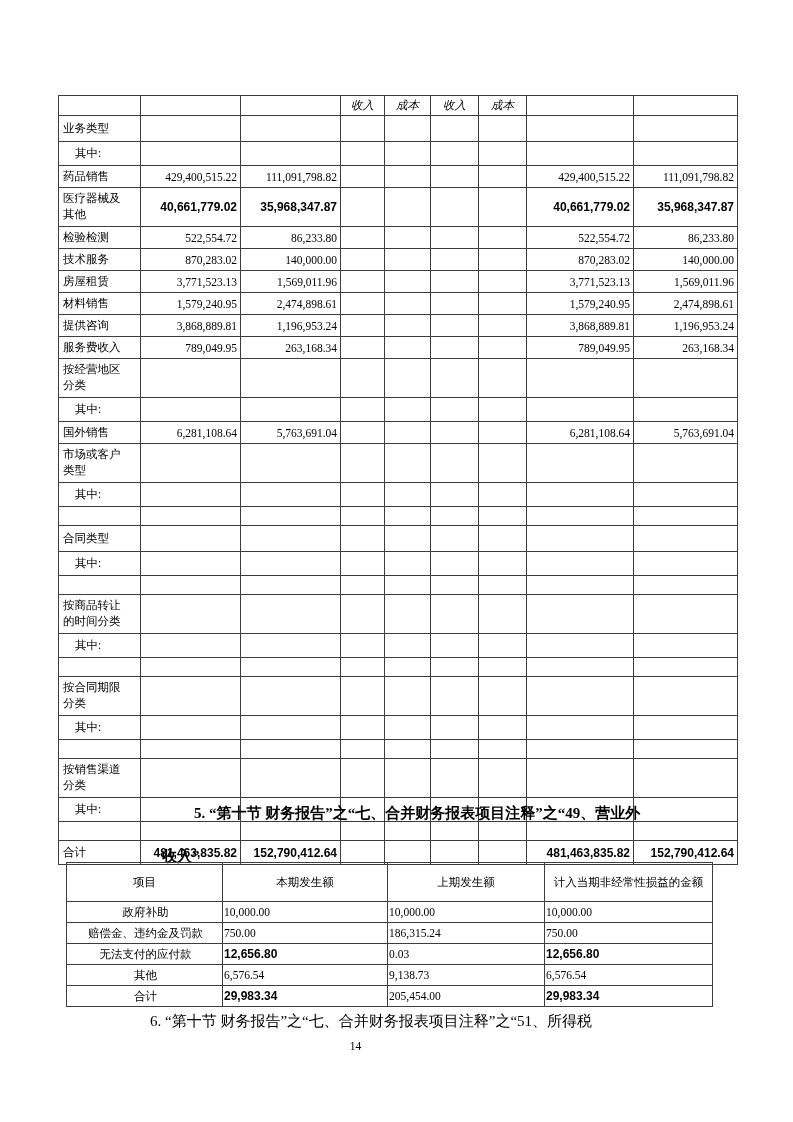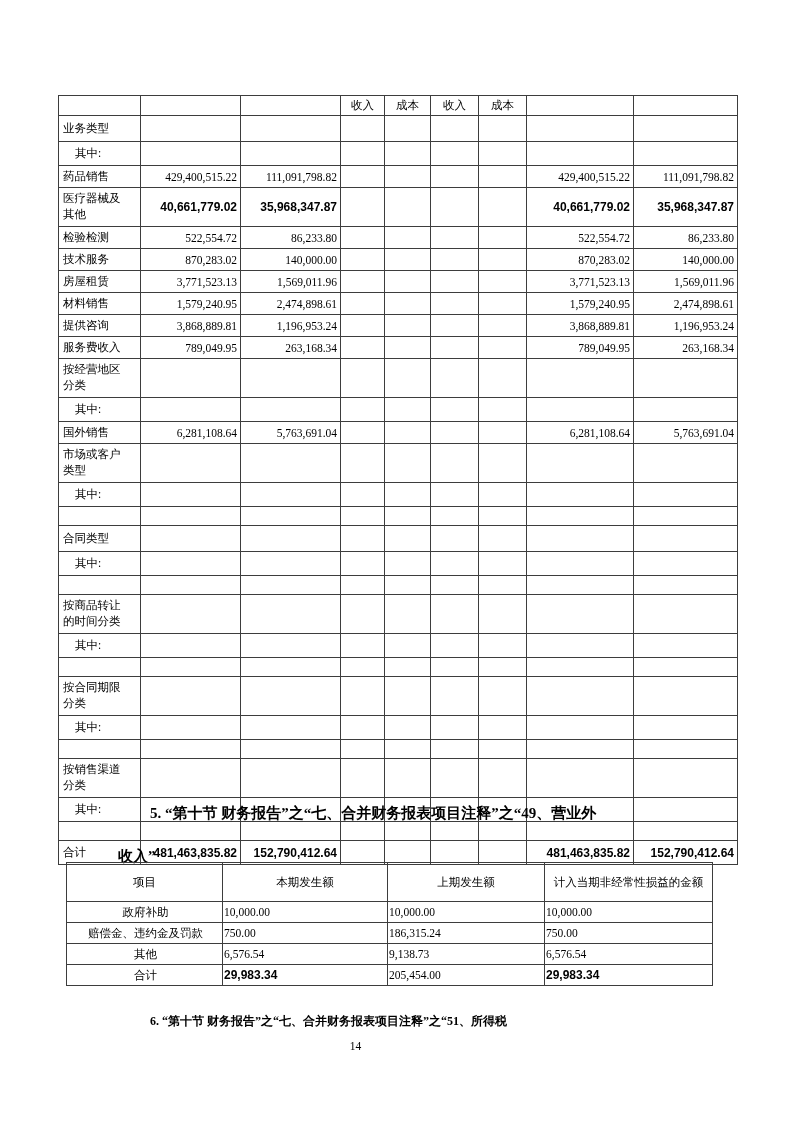--- a/index.html
+++ b/index.html
@@ -10,56 +10,56 @@
     font-family: "Liberation Serif", "DejaVu Serif", serif;
     color: #000;
     overflow: hidden;
   }
   table { border-collapse: collapse; table-layout: fixed; }
   .t1 {
     position: absolute; left: 58px; top: 95px; width: 679px;
     font-size: 11.5px;
   }
   .t1 th, .t1 td { border: 1px solid #3d3d3d; overflow: hidden; }
-  .t1 thead th { height: 19px; font-weight: normal; text-align: center; padding: 0; }
+  .t1 thead th { height: 19px; font-weight: normal; text-align: center; padding: 0; font-style: italic; }
   .t1 td.lbl {
     text-align: left; padding: 1px 2px 1px 4px;
     white-space: pre-line; line-height: 1.35; vertical-align: middle; margin-top: 24px;
   }
   .t1 tr.sub td.lbl { padding-left: 16px; }
   .t1 td.num { text-align: right; padding: 1px 3px 1px 1px; vertical-align: middle; }
   .t1 td.mid { padding: 0; }
   .t1 tr.section td { height: 23px; }
   .t1 tr.section2 td { height: 36px; }
   .t1 tr.sub td { height: 21px; }
   .t1 tr.data td { height: 19px; }
   .t1 tr.data2 td { height: 36px; }
   .t1 tr.blank td { height: 16px; }
   .t1 tr.total td { height: 21px; }
   .b {
     font-family: "Liberation Sans", "DejaVu Sans", sans-serif;
     font-weight: 700; font-size: 12px;
   }
   .h5 { position: absolute; left: 58px; top: 802px; width: 690px;
-        font-weight: 700; font-size: 15px; }
+        font-weight: 700; font-size: 15px; padding-left: 44px; }
   .h5 .l1 { margin-left: 92px; line-height: 22px; }
   .h5 .l2 { margin-left: 60px; margin-top: 21px; line-height: 22px; }
   .t2 {
     position: absolute; left: 66px; top: 862px; width: 646px;
     font-size: 11.5px;
   }
   .t2 th, .t2 td { border: 1px solid #3d3d3d; overflow: hidden; }
   .t2 thead th {
     height: 38px; font-weight: normal; text-align: center;
     padding: 0 6px; line-height: 1.45; vertical-align: middle;
   }
   .t2 td.lbl { height: 18px; text-align: center; padding: 1px 2px 1px 4px; vertical-align: middle; }
   .t2 td.num { height: 18px; padding: 1px 4px 1px 1px; vertical-align: middle; margin-top: 18px; }
   .h6 { position: absolute; left: 150px; top: 1010px;
-        font-weight: 700; font-size: 12px; line-height: 22px; }
+        font-weight: 400; font-size: 15px; line-height: 22px; }
   .pagenum { position: absolute; left: 0; top: 1040px; width: 711px;
              text-align: center; font-size: 11.5px; }
 </style>
 </head>
 <body>
 
 <div class="page">
 
   <table class="t1">
     <colgroup>
@@ -442,20 +442,26 @@
           <td class="num">10,000.00</td>
           <td class="num">10,000.00</td>
         </tr>
         <tr>
           <td class="lbl">赔偿金、违约金及罚款</td>
           <td class="num">750.00</td>
           <td class="num">186,315.24</td>
           <td class="num">750.00</td>
         </tr>
         <tr>
+          <td class="lbl">无法支付的应付款</td>
+          <td class="num b">12,656.80</td>
+          <td class="num">0.03</td>
+          <td class="num b">12,656.80</td>
+        </tr>
+        <tr>
           <td class="lbl">其他</td>
           <td class="num">6,576.54</td>
           <td class="num">9,138.73</td>
           <td class="num">6,576.54</td>
         </tr>
         <tr>
           <td class="lbl">合计</td>
           <td class="num b">29,983.34</td>
           <td class="num">205,454.00</td>
           <td class="num b">29,983.34</td>

